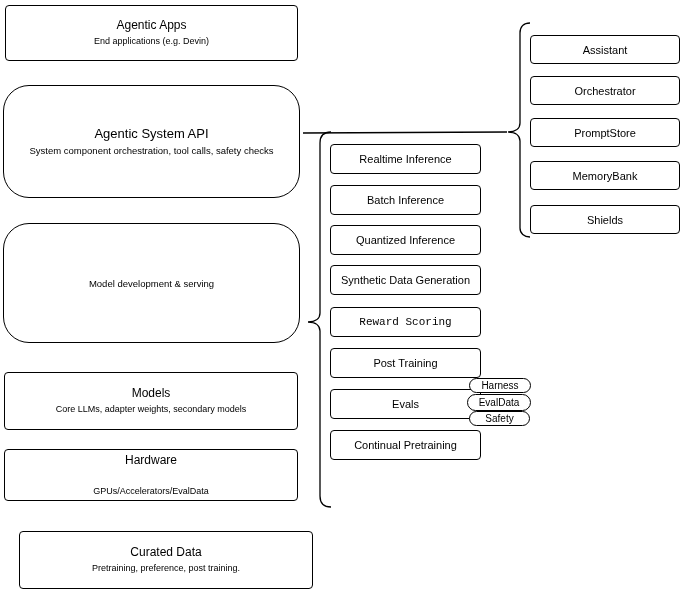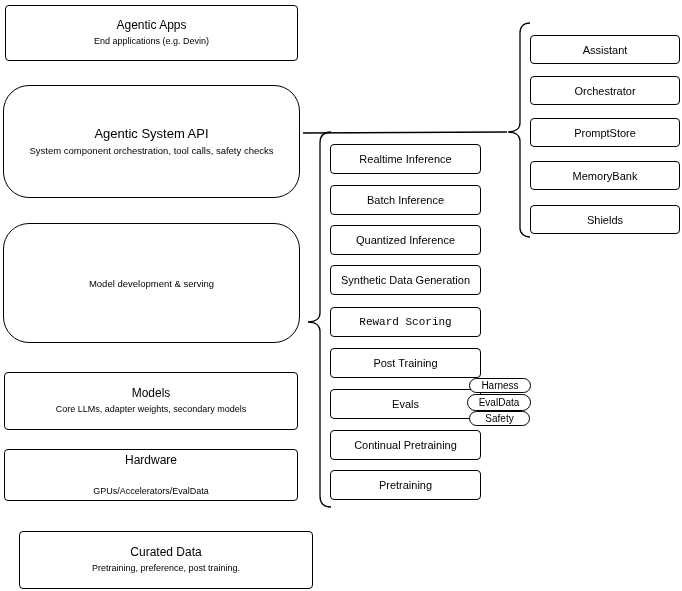--- a/index.html
+++ b/index.html
@@ -110,21 +110,20 @@
   </div>
 
   <div class="item" style="left:330px;top:144px;width:151px;height:30px;">Realtime Inference</div>
   <div class="item" style="left:330px;top:185px;width:151px;height:30px;">Batch Inference</div>
   <div class="item" style="left:330px;top:225px;width:151px;height:30px;">Quantized Inference</div>
   <div class="item" style="left:330px;top:265px;width:151px;height:30px;">Synthetic Data Generation</div>
   <div class="item" style="left:330px;top:307px;width:151px;height:30px;font-family:Liberation Mono, monospace;">Reward Scoring</div>
   <div class="item" style="left:330px;top:389px;width:151px;height:30px;z-index:2;">Evals</div>
   <div class="item" style="left:330px;top:348px;width:151px;height:30px;">Post Training</div>
   <div class="item" style="left:330px;top:430px;width:151px;height:30px;">Continual Pretraining</div>
-  <div class="item" style="left:330px;top:470px;width:151px;height:30px;">Pretraining</div>
 
   <div class="pill" style="left:469px;top:378px;width:62px;height:15px;">Harness</div>
   <div class="pill" style="left:467px;top:394px;width:64px;height:17px;">EvalData</div>
   <div class="pill" style="left:469px;top:411px;width:61px;height:15px;">Safety</div>
 
   <div class="item" style="left:530px;top:35px;width:150px;height:29px;">Assistant</div>
   <div class="item" style="left:530px;top:76px;width:150px;height:29px;">Orchestrator</div>
   <div class="item" style="left:530px;top:118px;width:150px;height:29px;">PromptStore</div>
   <div class="item" style="left:530px;top:161px;width:150px;height:29px;">MemoryBank</div>
   <div class="item" style="left:530px;top:205px;width:150px;height:29px;">Shields</div>

